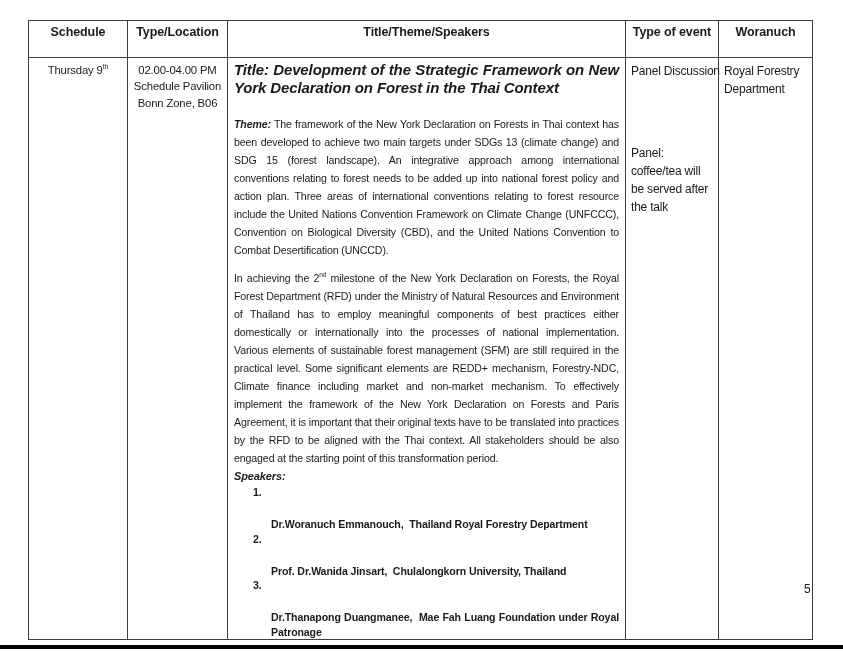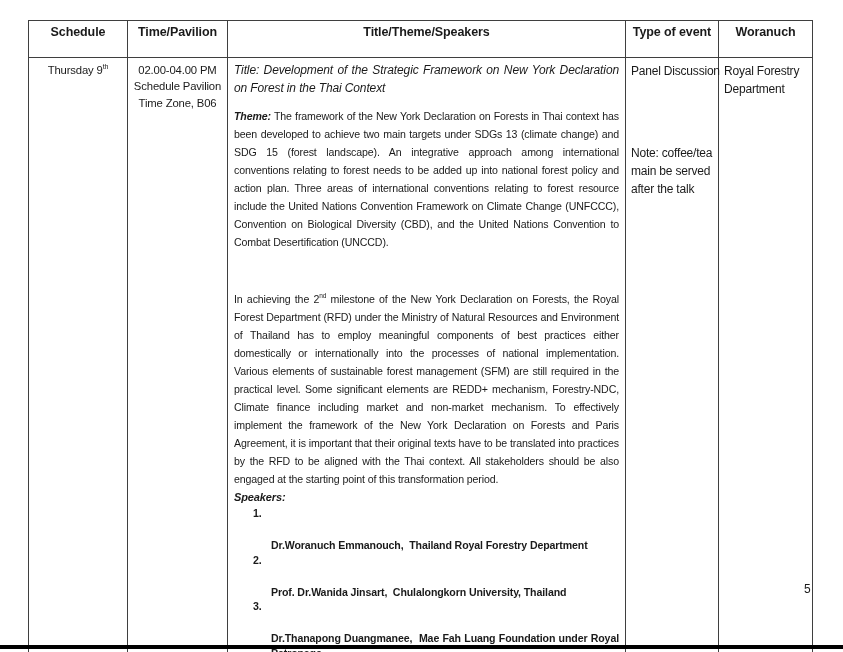--- a/index.html
+++ b/index.html
@@ -50,28 +50,28 @@
   }
   sup { font-size: 0.62em; vertical-align: super; line-height: 0; }
 
   .c-title {
     padding: 3px 6px 0 6px;
     font-size: 10.6px;
     line-height: 18px;
     letter-spacing: -0.12px;
   }
   .c-title .title {
-    font-weight: normal;
+    font-weight: bold;
     font-style: italic;
-    font-size: 12px;
+    font-size: 15px;
     text-align: justify;
-    margin-bottom: 10px;
+    margin-bottom: 18px;
   }
   .c-title .para { text-align: justify; }
-  .c-title .para-theme { margin-bottom: 39px; }
+  .c-title .para-theme { margin-bottom: 10px; }
   .bi { font-weight: bold; font-style: italic; }
   .speakers-label { font-size: 11px; }
   ol.speakers { list-style: none; }
   ol.speakers li {
     display: flex;
     margin-left: 19px;
     font-weight: bold;
     line-height: 14.6px;
     font-size: 10.6px;
   }
@@ -110,37 +110,37 @@
     <colgroup>
       <col class="c1">
         <col class="c2">
         <col class="c3">
         <col class="c4">
         <col class="c5">
     </colgroup>
     <thead>
       <tr>
         <th>Schedule</th>
-        <th>Time/Pavilion</th>
+        <th>Type/Location</th>
         <th>Title/Theme/Speakers</th>
         <th>Type of event</th>
         <th>Woranuch</th>
       </tr>
     </thead>
     <tbody>
       <tr>
 
         <td class="c-schedule">
           <span>Thursday 9</span><sup>th</sup>
         </td>
 
         <td class="c-time">
           <div>02.00-04.00 PM</div>
           <div>Schedule Pavilion</div>
-          <div>Time Zone, B06</div>
+          <div>Bonn Zone, B06</div>
         </td>
 
         <td class="c-title">
           <p class="title">Title: Development of the Strategic Framework on New York Declaration on Forest in the Thai Context</p>
           <p class="para para-theme"><span class="bi">Theme:</span> <span>The framework of the New York Declaration on Forests in Thai context has been developed to achieve two main targets under SDGs 13 (climate change) and SDG 15 (forest landscape). An integrative approach among international conventions relating to forest needs to be added up into national forest policy and action plan. Three areas of international conventions relating to forest resource include the United Nations Convention Framework on Climate Change (UNFCCC), Convention on Biological Diversity (CBD), and the United Nations Convention to Combat Desertification (UNCCD).</span></p>
           <p class="para"><span>In achieving the 2</span><sup>nd</sup><span> milestone of the New York Declaration on Forests, the Royal Forest Department (RFD) under the Ministry of Natural Resources and Environment of Thailand has to employ meaningful components of best practices either domestically or internationally into the processes of national implementation. Various elements of sustainable forest management (SFM) are still required in the practical level. Some significant elements are REDD+ mechanism, Forestry-NDC, Climate finance including market and non-market mechanism. To effectively implement the framework of the New York Declaration on Forests and Paris Agreement, it is important that their original texts have to be translated into practices by the RFD to be aligned with the Thai context. All stakeholders should be also engaged at the starting point of this transformation period.</span></p>
           <p class="bi speakers-label">Speakers:</p>
           <ol class="speakers">
             <li>
                 <span class="num">1.</span>
@@ -152,21 +152,21 @@
               </li>
             <li>
                 <span class="num">3.</span>
                 <span class="sp">Dr.Thanapong Duangmanee,  Mae Fah Luang Foundation under Royal Patronage</span>
               </li>
           </ol>
         </td>
 
         <td class="c-type">
           <div class="event-type">Panel Discussion</div>
-          <div class="note">Note: coffee/tea main be served after the talk</div>
+          <div class="note">Panel: coffee/tea will be served after the talk</div>
         </td>
 
         <td class="c-org">
           <div>Royal Forestry Department</div>
         </td>
 
       </tr>
     </tbody>
   </table>
 

